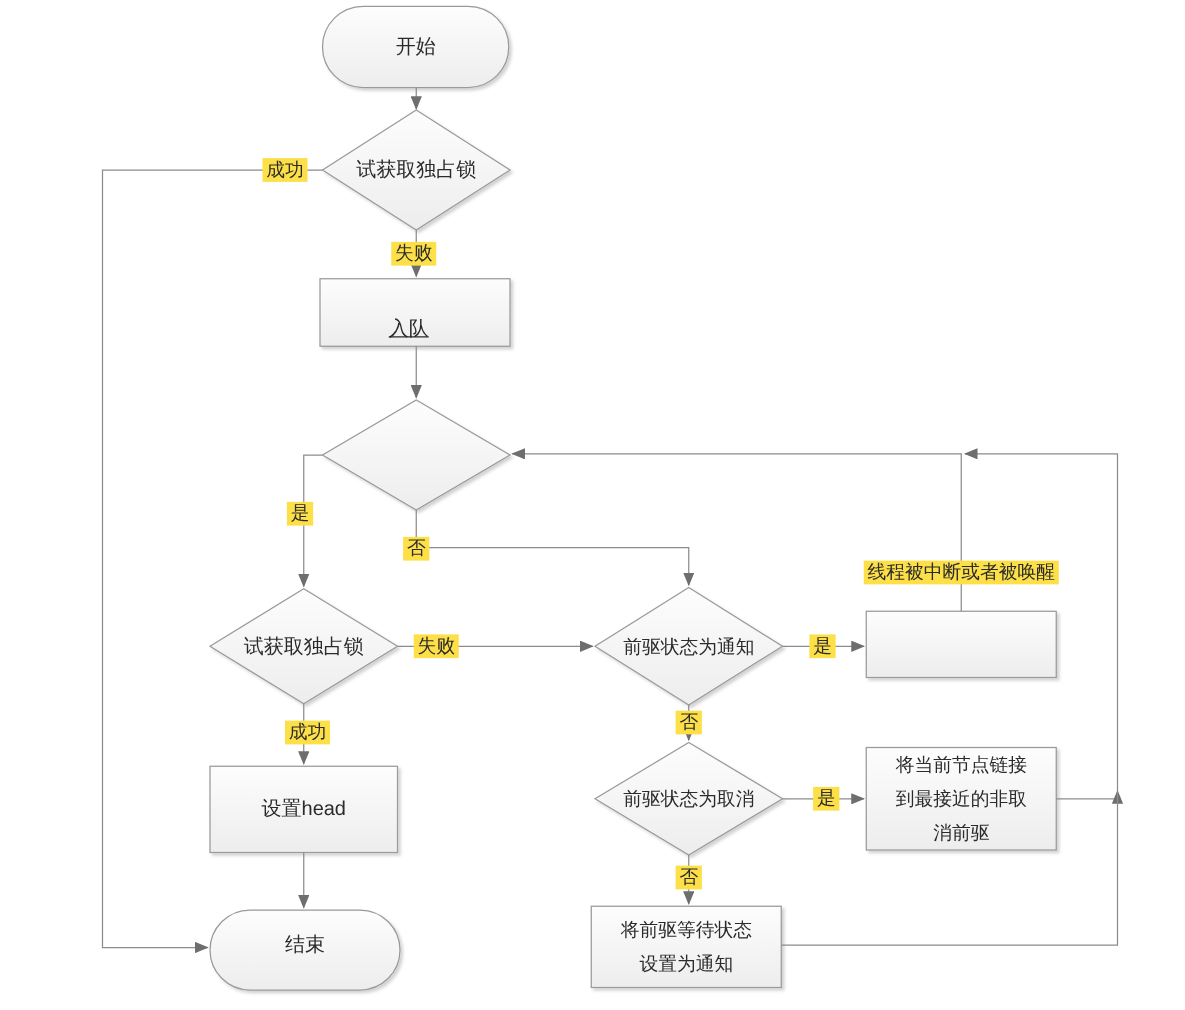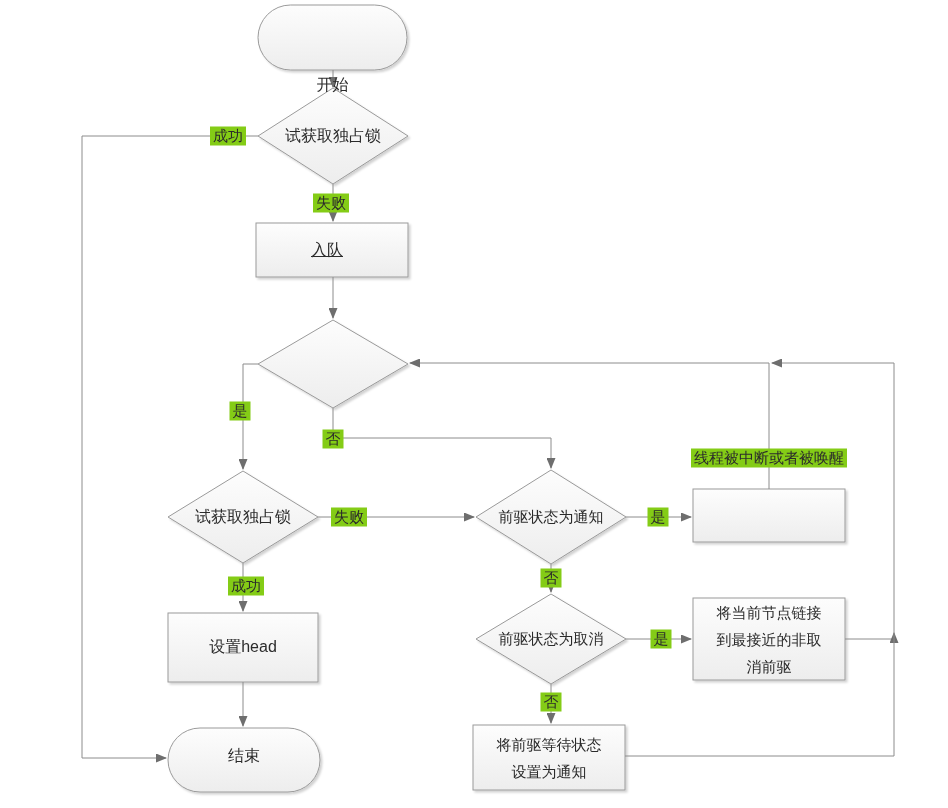--- a/index.html
+++ b/index.html
@@ -18,21 +18,21 @@
     display:flex; align-items:center; justify-content:center;
     text-align:center;
     color:#2b2b2b; font-size:16px;
     box-sizing:border-box;
     cursor:default;
   }
   .nlabel.small { font-size:15px; line-height:27px; padding:0 20px; }
   .elabel {
     position:absolute;
     transform:translate(-50%,-50%);
-    background:#84cc16;
+    background:#fde047;
     padding:0 3px;
     color:#2b2b2b; font-size:15px;
     white-space:nowrap;
     cursor:default;
   }
 </style>
 </head>
 <body>
 
 <div class="canvas">
@@ -76,27 +76,27 @@
     <polyline class="edge" points="626,517 691,517" marker-end="url(#arrow)"></polyline>
     <polyline class="edge" points="551,564 551,592" marker-end="url(#arrow)"></polyline>
     <polyline class="edge" points="769,489 769,363 410,363" marker-end="url(#arrow)"></polyline>
     <polyline class="edge" points="626,639 691,639" marker-end="url(#arrow)"></polyline>
     <polyline class="edge" points="845,639 894,639"></polyline>
     <polyline class="edge" points="894,642 894,633" marker-end="url(#arrow)"></polyline>
     <polyline class="edge" points="551,684 551,723" marker-end="url(#arrow)"></polyline>
     <polyline class="edge" points="625,756 894,756 894,363 772,363" marker-end="url(#arrow)"></polyline>
   </svg>
 
-  <div class="nlabel" style="left:258px; top:5px;   width:149px; height:65px;margin-top:48px;">
+  <div class="nlabel" style="left:258px; top:5px;   width:149px; height:65px;">
       <span>开始</span>
     </div>
   <div class="nlabel" style="left:258px; top:88px;  width:150px; height:96px;">
       <span>试获取独占锁</span>
     </div>
-  <div class="nlabel" style="left:256px; top:223px; width:142px; height:54px;text-decoration:underline;">
+  <div class="nlabel" style="left:256px; top:236px; width:142px; height:54px;text-decoration:underline;">
       <span>入队</span>
     </div>
   <div class="nlabel" style="left:168px; top:471px; width:150px; height:92px;">
       <span>试获取独占锁</span>
     </div>
   <div class="nlabel" style="left:168px; top:613px; width:150px; height:69px;">
       <span>设置head</span>
     </div>
   <div class="nlabel" style="left:168px; top:728px; width:152px; height:56px;">
       <span>结束</span>

